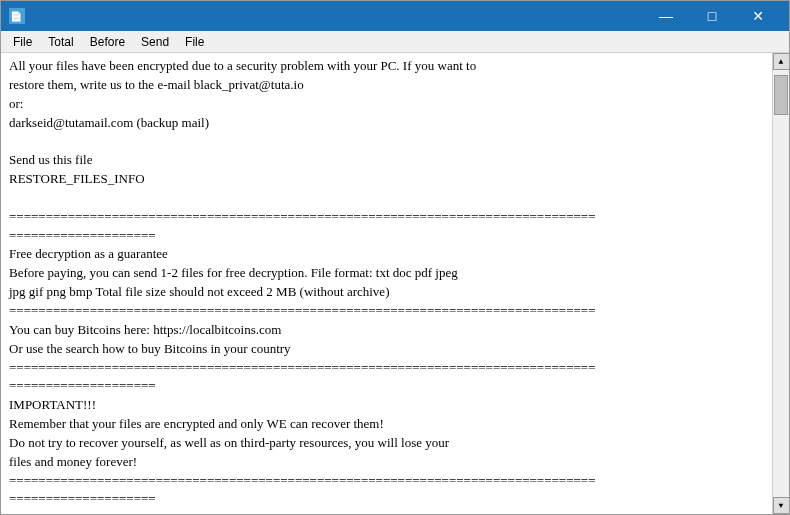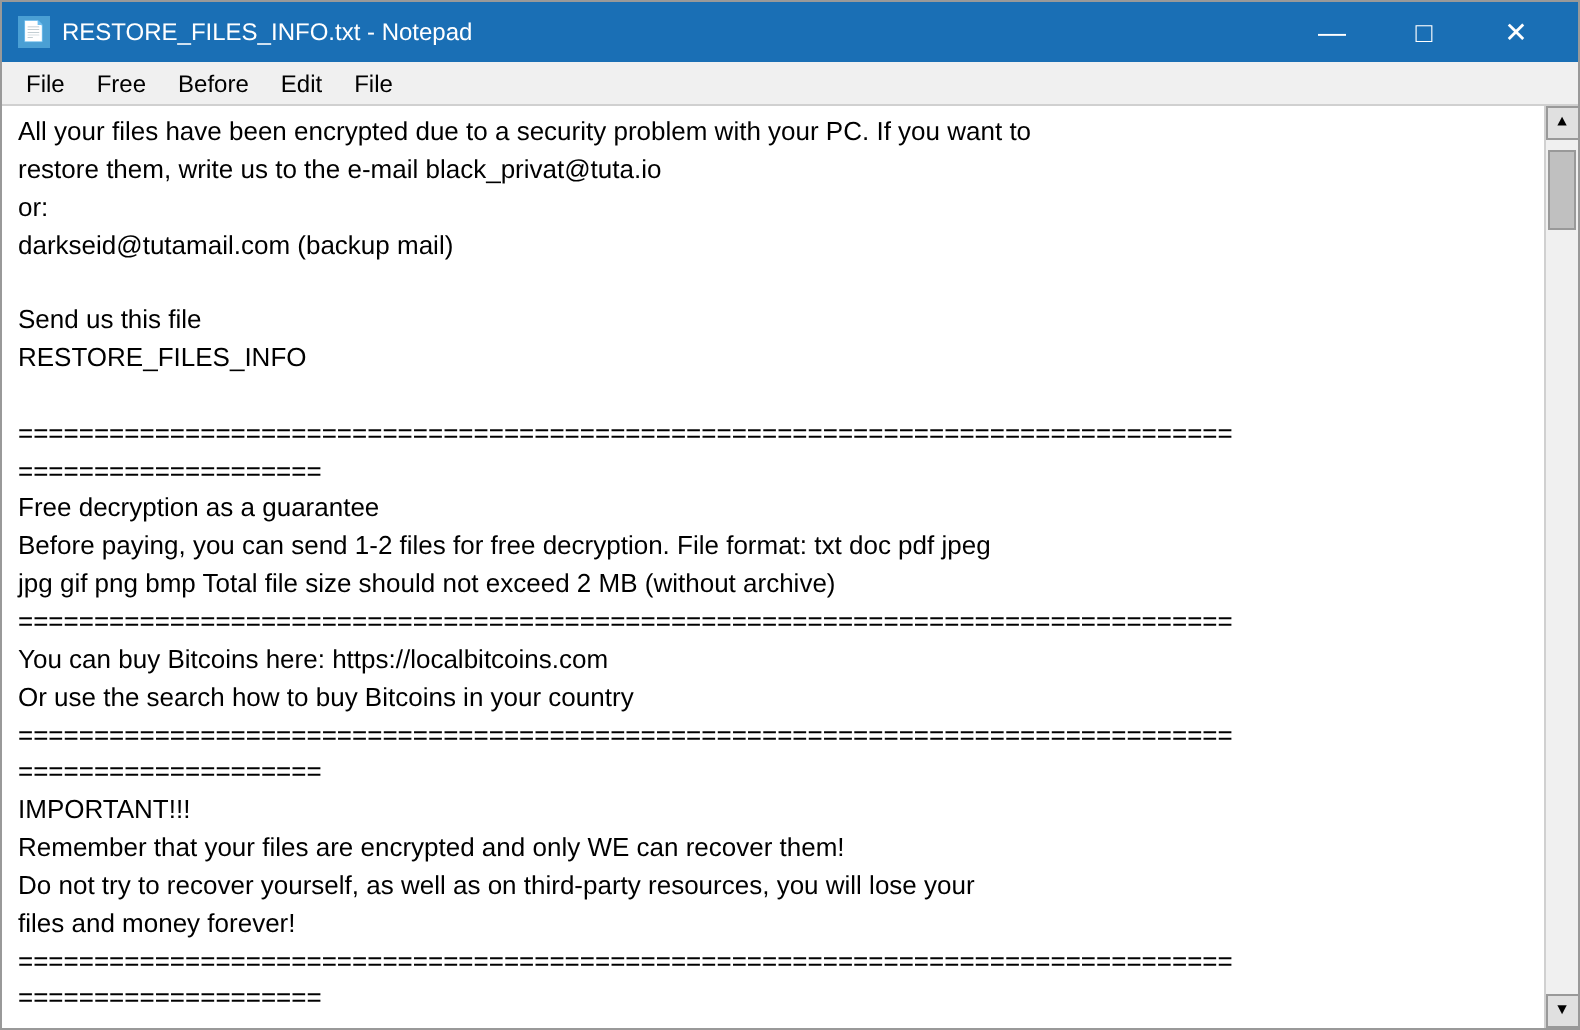--- a/index.html
+++ b/index.html
@@ -97,21 +97,21 @@
       display: flex;
       overflow: hidden;
       position: relative;
     }
 
     .text-content {
       flex: 1;
       padding: 4px 8px;
       overflow-y: auto;
       overflow-x: hidden;
-      font-family: Liberation Sans, sans-serif;
+      font-family: Liberation Serif, serif;
       font-size: 13px;
       line-height: 1.45;
       color: #000;
       white-space: pre-wrap;
       word-wrap: break-word;
       background: white;
     }
 
     .scrollbar {
       width: 17px;
@@ -154,34 +154,33 @@
     }
   </style>
 </head>
 <body>
 
 <div class="window">
 
   <div class="title-bar">
     <div class="title-bar-left">
       <span class="title-icon">📄</span>
-      <span>RESTORE_FILES_INFO.txt - Notepad</span>
     </div>
     <div class="title-controls">
       <button class="title-btn">—</button>
       <button class="title-btn">□</button>
       <button class="title-btn close">✕</button>
     </div>
   </div>
 
   <div class="menu-bar">
     <span class="menu-item">File</span>
-    <span class="menu-item">Free</span>
+    <span class="menu-item">Total</span>
     <span class="menu-item">Before</span>
-    <span class="menu-item">Edit</span>
+    <span class="menu-item">Send</span>
     <span class="menu-item">File</span>
   </div>
 
   <div class="content-area">
     <div class="text-content">All your files have been encrypted due to a security problem with your PC. If you want to
 restore them, write us to the e-mail black_privat@tuta.io
 or:
 darkseid@tutamail.com (backup mail)
 
 Send us this file

